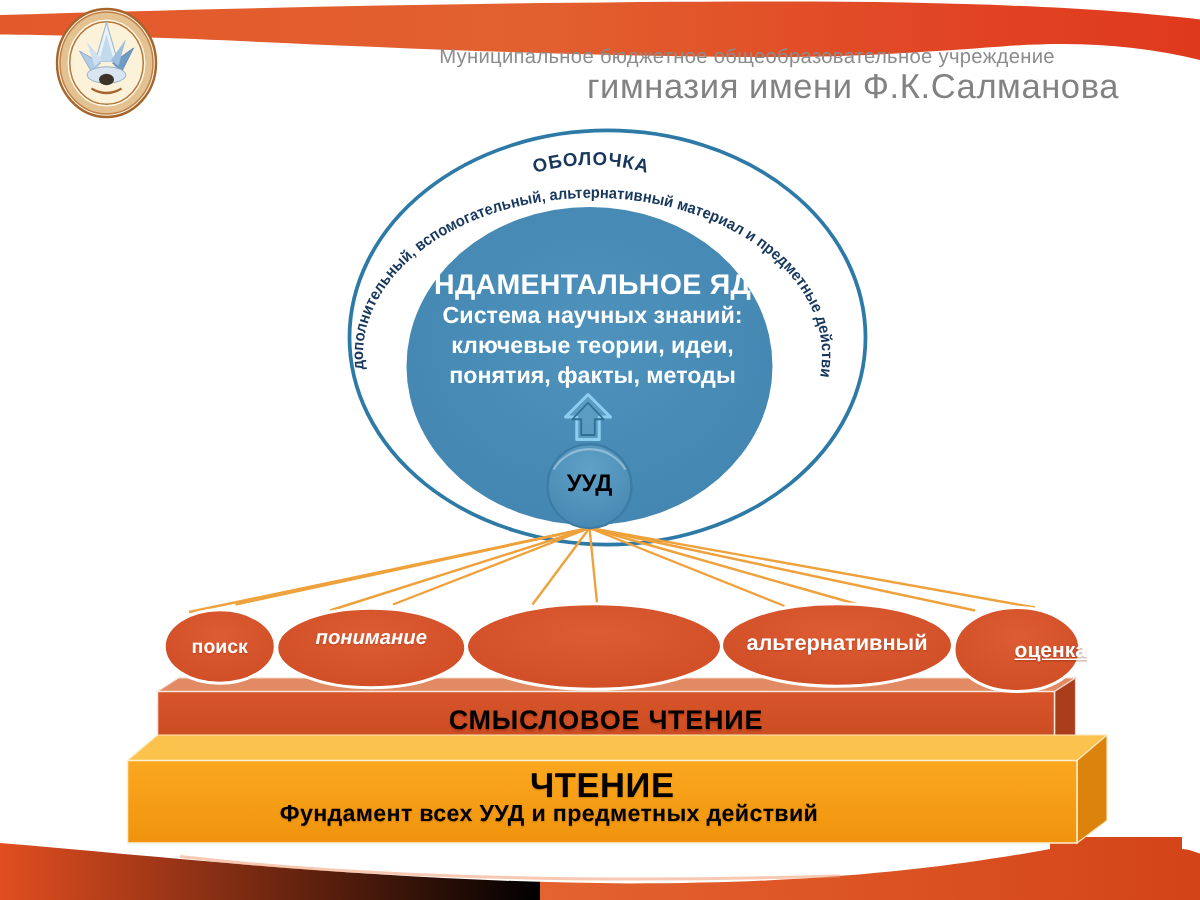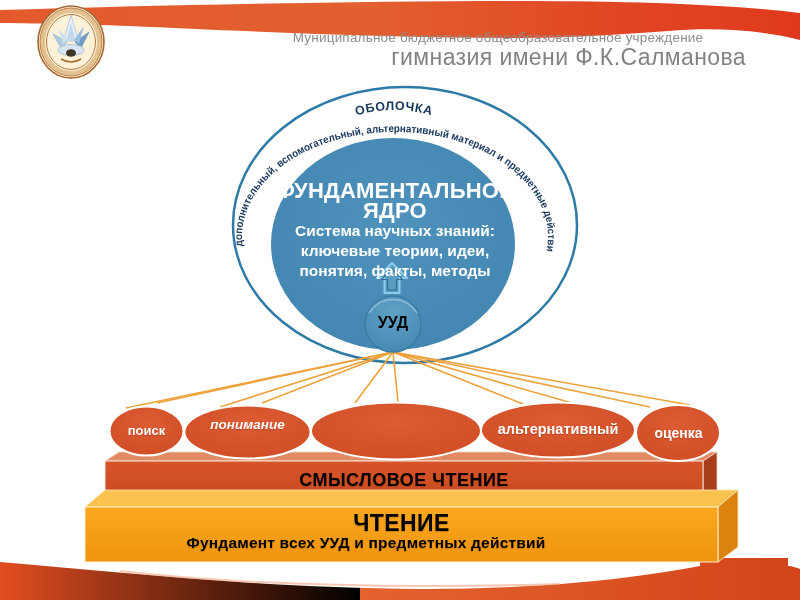--- a/index.html
+++ b/index.html
@@ -4,21 +4,21 @@
 <style>
   html,body{margin:0;padding:0;background:#fff;}
   .slide{position:relative;width:800px;height:600px;background:#ffffff;overflow:hidden;
          font-family:"Liberation Sans",sans-serif;}
   .abs{position:absolute;}
   .ctr{text-align:center;}
   .white{color:#000000;}
   .hdr1{top:30px;left:250px;width:496px;text-align:center;font-size:13.5px;color:#8c8c8c;letter-spacing:.2px;}
   .hdr2{top:44px;left:250px;width:496px;text-align:right;font-size:23px;color:#828282;letter-spacing:.4px;}
   .core{left:255px;top:181px;width:280px;color:#fff;font-weight:bold;text-align:center;line-height:20px;}
-  .core .t{font-size:22px;letter-spacing:.2px;}
+  .core .t{font-size:19px;letter-spacing:.2px;}
   .core .s{font-size:15.5px;}
   .uud{left:363px;top:314px;width:60px;font-size:16px;font-weight:bold;}
   .skill{font-weight:bold;color:#fff;text-align:center;text-shadow:0 1px 1px rgba(120,30,5,.35);}
   .bar1t{left:105px;top:470px;width:598px;font-size:18px;font-weight:bold;letter-spacing:.5px;
          text-shadow:0 1px 1px rgba(130,35,5,.4);}
   .bar2t{left:85px;top:510px;width:633px;font-size:23px;font-weight:bold;letter-spacing:.4px;
          text-shadow:0 1px 1px rgba(150,90,0,.45);}
   .bar2s{left:85px;top:534px;width:562px;font-size:15.5px;font-weight:bold;letter-spacing:.2px;
          text-shadow:0 1px 1px rgba(150,90,0,.45);}
   svg{display:block;}
@@ -155,19 +155,19 @@
     <div class="s">Система научных знаний:</div>
     <div class="s">ключевые теории, идеи,</div>
     <div class="s">понятия, факты, методы</div>
   </div>
 
   <div class="abs ctr white uud">УУД</div>
 
   <div class="abs skill" style="left:106px;top:423px;width:81px;font-size:13px;">поиск</div>
   <div class="abs skill" style="left:184px;top:417px;width:127px;font-size:13.5px;font-style:italic;">понимание</div>
   <div class="abs skill" style="left:481px;top:421px;width:154px;font-size:14.5px;">альтернативный</div>
-  <div class="abs skill" style="left:638px;top:425px;width:81px;font-size:14px;">оценка</div>
+  <div class="abs skill" style="left:660px;top:425px;width:81px;font-size:14px;text-decoration:underline;">оценка</div>
 
   <div class="abs ctr white bar1t">СМЫСЛОВОЕ ЧТЕНИЕ</div>
   <div class="abs ctr white bar2t">ЧТЕНИЕ</div>
   <div class="abs ctr white bar2s">Фундамент всех УУД и предметных действий</div>
 
 </div>
 
 </body></html>

